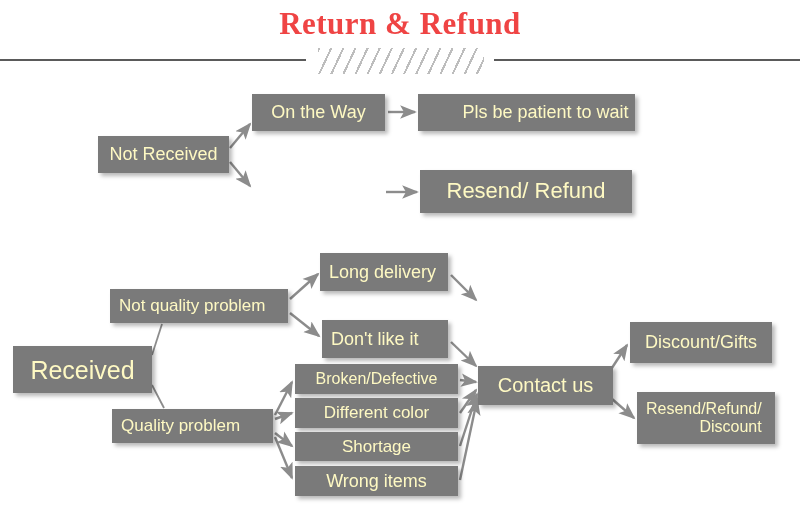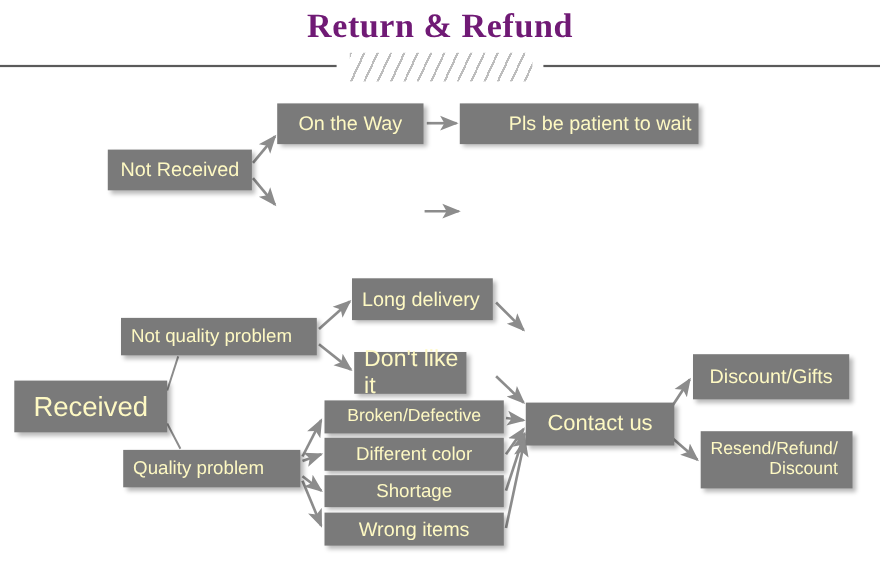--- a/index.html
+++ b/index.html
@@ -18,21 +18,21 @@
   
   #title {
     position: absolute;
     top: 6px;
     left: 0;
     width: 800px;
     text-align: center;
     font-family: "Liberation Serif", serif;
     font-size: 31px;
     font-weight: bold;
-    color: #701a75;
+    color: #ef4444;
     letter-spacing: 0.5px;
   }
 
   
   #divider {
     position: absolute;
     top: 48px;
     left: 0;
     width: 800px;
     height: 26px;
@@ -97,21 +97,21 @@
   #n-on-the-way     { left: 252px; top: 94px;  width: 133px; height: 37px; font-size: 18px; }
   #n-pls-wait       { left: 418px; top: 94px;  width: 217px; height: 37px; font-size: 18px; padding-left: 44px; }
   #n-returned-lost  { left: 248px; top: 174px; width: 135px; height: 38px; font-size: 16px; }
   #n-resend-refund  { left: 420px; top: 170px; width: 212px; height: 43px; font-size: 22px; }
 
   #n-received       { left: 13px;  top: 346px; width: 139px; height: 47px; font-size: 25px; }
   #n-not-quality    { left: 110px; top: 289px; width: 178px; height: 34px; font-size: 17px; }
   #n-quality        { left: 112px; top: 409px; width: 161px; height: 34px; font-size: 17px; }
 
   #n-long-delivery  { left: 320px; top: 253px; width: 128px; height: 38px; font-size: 18px; }
-  #n-dont-like      { left: 322px; top: 320px; width: 102px; height: 38px; font-size: 21px; }
+  #n-dont-like      { left: 322px; top: 320px; width: 126px; height: 38px; font-size: 18px; }
   #n-broken         { left: 295px; top: 364px; width: 163px; height: 30px; font-size: 16px; }
   #n-diff-color     { left: 295px; top: 398px; width: 163px; height: 30px; font-size: 17px; }
   #n-shortage       { left: 295px; top: 432px; width: 163px; height: 29px; font-size: 17px; }
   #n-wrong-items    { left: 295px; top: 466px; width: 163px; height: 30px; font-size: 18px; }
 
   #n-contact-us     { left: 478px; top: 366px; width: 135px; height: 39px; font-size: 20px; }
   #n-discount-gifts { left: 630px; top: 322px; width: 142px; height: 41px; font-size: 18px; }
   #n-resend-disc    { left: 637px; top: 392px; width: 138px; height: 52px; font-size: 16px;
                       justify-content: flex-start; text-align: right; padding-left: 9px; }
 </style>
@@ -170,20 +170,21 @@
     </g>
   </svg>
 
   <div class="node" id="n-not-received">Not Received</div>
 
   <div class="node" id="n-on-the-way">On the Way</div>
 
   <div class="node" id="n-pls-wait">Pls be patient to wait</div>
 
 
+  <div class="node" id="n-resend-refund">Resend/ Refund</div>
 
   <div class="node" id="n-received">Received</div>
 
   <div class="node left-align" id="n-not-quality">Not quality problem</div>
 
   <div class="node left-align" id="n-quality">Quality problem</div>
 
   <div class="node left-align" id="n-long-delivery">Long delivery</div>
 
   <div class="node left-align" id="n-dont-like">Don't like it</div>

